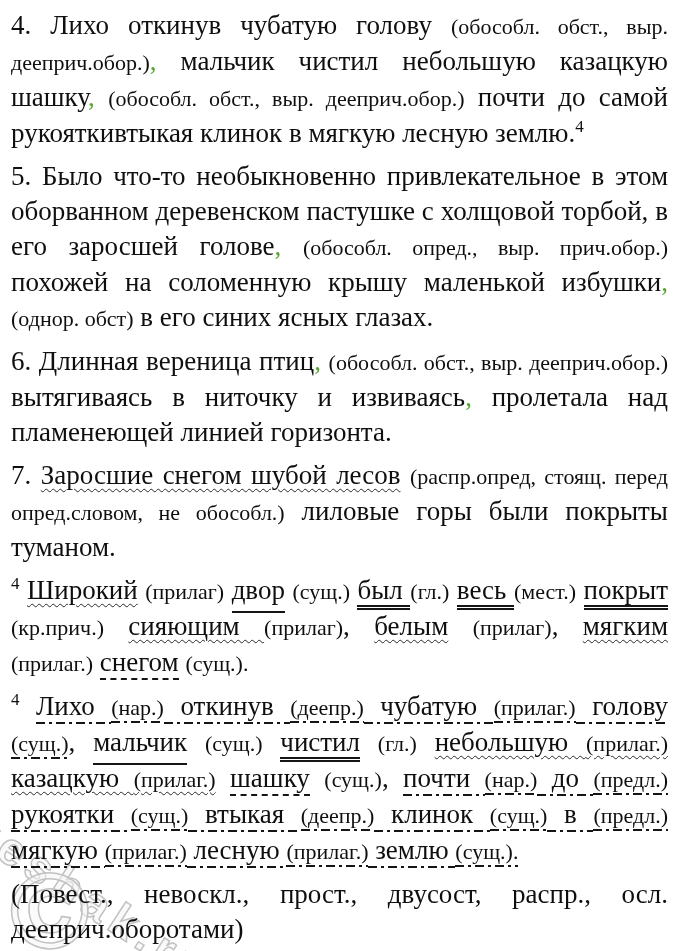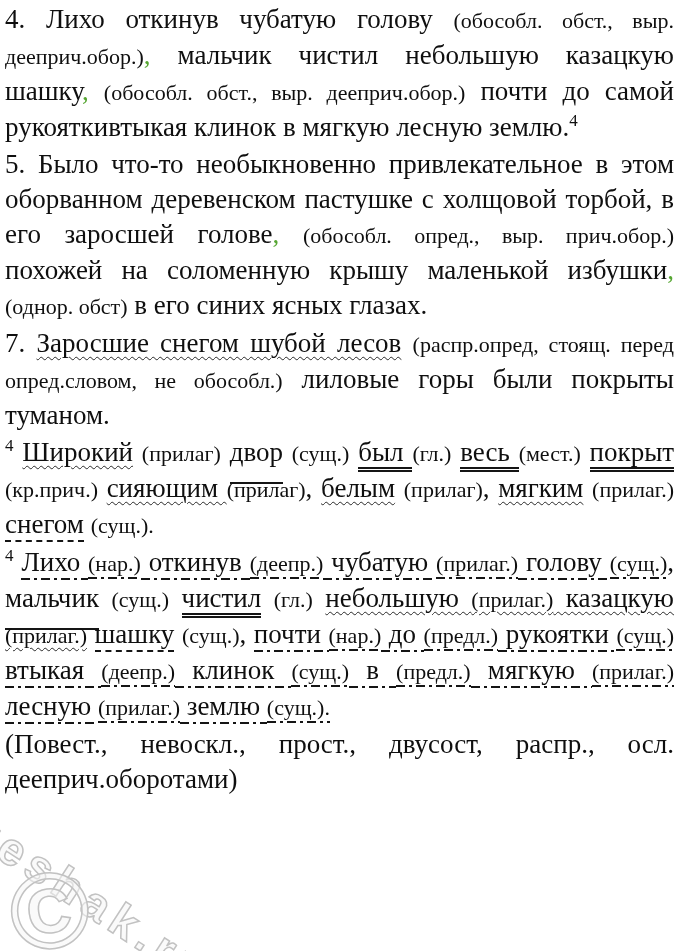--- a/index.html
+++ b/index.html
@@ -4,26 +4,26 @@
 <style>
   html,body{margin:0;padding:0}
   body{
     width:680px;height:951px;overflow:hidden;background:#ffffff;
     font-family:"Liberation Serif","DejaVu Serif",serif;
     color:#0f0f0f;position:relative;box-sizing:border-box;
     padding:0 4px 0 3px;
   }
   .doc{position:relative;z-index:1}
   p.para{
-    margin:2px;font-size:27px;line-height:35px;text-align:justify;
+    margin:8px;font-size:27px;line-height:35px;text-align:justify;
   }
   .small{font-size:22px}
   .green{color:#56a632}
   .sup{font-size:17px;vertical-align:super;line-height:0}
-  .u-solid{border-bottom:2px solid #151515;padding-bottom:15px}
+  .u-solid{border-bottom:2px solid #151515;padding-bottom:6px}
   .u-double{border-bottom:5px double #151515}
   .u-wavy{
     text-decoration-line:underline;text-decoration-style:wavy;
     text-decoration-thickness:1px;text-decoration-color:#2a2a2a;
     text-underline-offset:4px;
   }
   .u-dashed{border-bottom:2px dashed #151515;padding-bottom:1px}
   .u-dashdot{
     background-image:repeating-linear-gradient(90deg,#151515 0 9px,transparent 9px 13px,#151515 13px 16px,transparent 16px 20px);
     background-repeat:no-repeat;background-position:0 100%;background-size:100% 2px;
@@ -56,17 +56,18 @@
 </style>
 </head>
 <body>
 
 <div class="wm wm-text" data-name="watermark-text">reshak.ru</div>
 <div class="wm wm-copy" data-name="copyright-icon">©</div>
 
 <div class="doc" data-name="document-body">
     <p class="para" data-name="sentence-4"><span>4. Лихо откинув чубатую голову </span><span class="small">(обособл. обст., выр. дееприч.обор.)</span><span class="green">,</span><span> мальчик чистил небольшую казацкую шашку</span><span class="green">,</span><span> </span><span class="small">(обособл. обст., выр. дееприч.обор.)</span><span> почти до самой рукояткивтыкая клинок в мягкую лесную землю.</span><span class="sup">4</span></p>
     <p class="para" data-name="sentence-5"><span>5. Было что-то необыкновенно привлекательное в этом оборванном деревенском пастушке с холщовой торбой, в его заросшей голове</span><span class="green">,</span><span> </span><span class="small">(обособл. опред., выр. прич.обор.)</span><span> похожей на соломенную крышу маленькой избушки</span><span class="green">,</span><span> </span><span class="small">(однор. обст)</span><span> в его синих ясных глазах.</span></p>
+    <p class="para" data-name="sentence-6"><span>6. Длинная вереница птиц</span><span class="green">,</span><span> </span><span class="small">(обособл. обст., выр. дееприч.обор.)</span><span>  вытягиваясь в ниточку и извиваясь</span><span class="green">,</span><span> пролетала над пламенеющей линией горизонта.</span></p>
     <p class="para" data-name="sentence-7"><span>7. </span><span class="u-wavy">Заросшие снегом шубой лесов</span><span> </span><span class="small">(распр.опред, стоящ. перед опред.словом, не обособл.)</span><span> лиловые горы были покрыты туманом.</span></p>
     <p class="para" data-name="analysis-4a"><span class="sup">4</span><span> </span><span class="u-wavy">Широкий</span><span> </span><span class="small">(прилаг)</span><span> </span><span class="u-solid">двор</span><span> </span><span class="small">(сущ.)</span><span> </span><span class="u-double">был </span><span> </span><span class="small">(гл.)</span><span> </span><span class="u-double">весь </span><span class="small">(мест.)</span><span> </span><span class="u-double">покрыт</span><span> </span><span class="small">(кр.прич.)</span><span> </span><span class="u-wavy">сияющим </span><span class="small">(прилаг)</span><span>, </span><span class="u-wavy">белым</span><span> </span><span class="small">(прилаг)</span><span>, </span><span class="u-wavy">мягким</span><span> </span><span class="small">(прилаг.)</span><span> </span><span class="u-dashed">снегом</span><span> </span><span class="small">(сущ.).</span></p>
     <p class="para" data-name="analysis-4b"><span class="sup">4</span><span> </span><span class="u-dashdot">Лихо </span><span class="small u-dashdot">(нар.)</span><span class="u-dashdot"> откинув </span><span class="small u-dashdot">(деепр.)</span><span class="u-dashdot"> чубатую </span><span class="small u-dashdot">(прилаг.)</span><span class="u-dashdot"> голову </span><span class="small u-dashdot">(сущ.)</span><span>,</span><span>  </span><span class="u-solid">мальчик</span><span> </span><span class="small">(сущ.)</span><span> </span><span class="u-double">чистил</span><span> </span><span class="small">(гл.)</span><span> </span><span class="u-wavy">небольшую </span><span class="small u-wavy">(прилаг.)</span><span class="u-wavy"> казацкую </span><span class="small u-wavy">(прилаг.)</span><span> </span><span class="u-dashed">шашку</span><span> </span><span class="small">(сущ.)</span><span>, </span><span class="u-dashdot">почти </span><span class="small u-dashdot">(нар.)</span><span class="u-dashdot"> до </span><span class="small u-dashdot">(предл.)</span><span class="u-dashdot"> рукоятки </span><span class="small u-dashdot">(сущ.)</span><span class="u-dashdot"> втыкая </span><span class="small u-dashdot">(деепр.)</span><span class="u-dashdot"> клинок </span><span class="small u-dashdot">(сущ.)</span><span class="u-dashdot"> в </span><span class="small u-dashdot">(предл.)</span><span class="u-dashdot"> мягкую </span><span class="small u-dashdot">(прилаг.)</span><span class="u-dashdot"> лесную </span><span class="small u-dashdot">(прилаг.)</span><span class="u-dashdot"> землю </span><span class="small u-dashdot">(сущ.).</span></p>
     <p class="para" data-name="classification-4b"><span>(Повест., невоскл., прост., двусост, распр., осл. дееприч.оборотами)</span></p>
   </div>
 
 </body></html>

